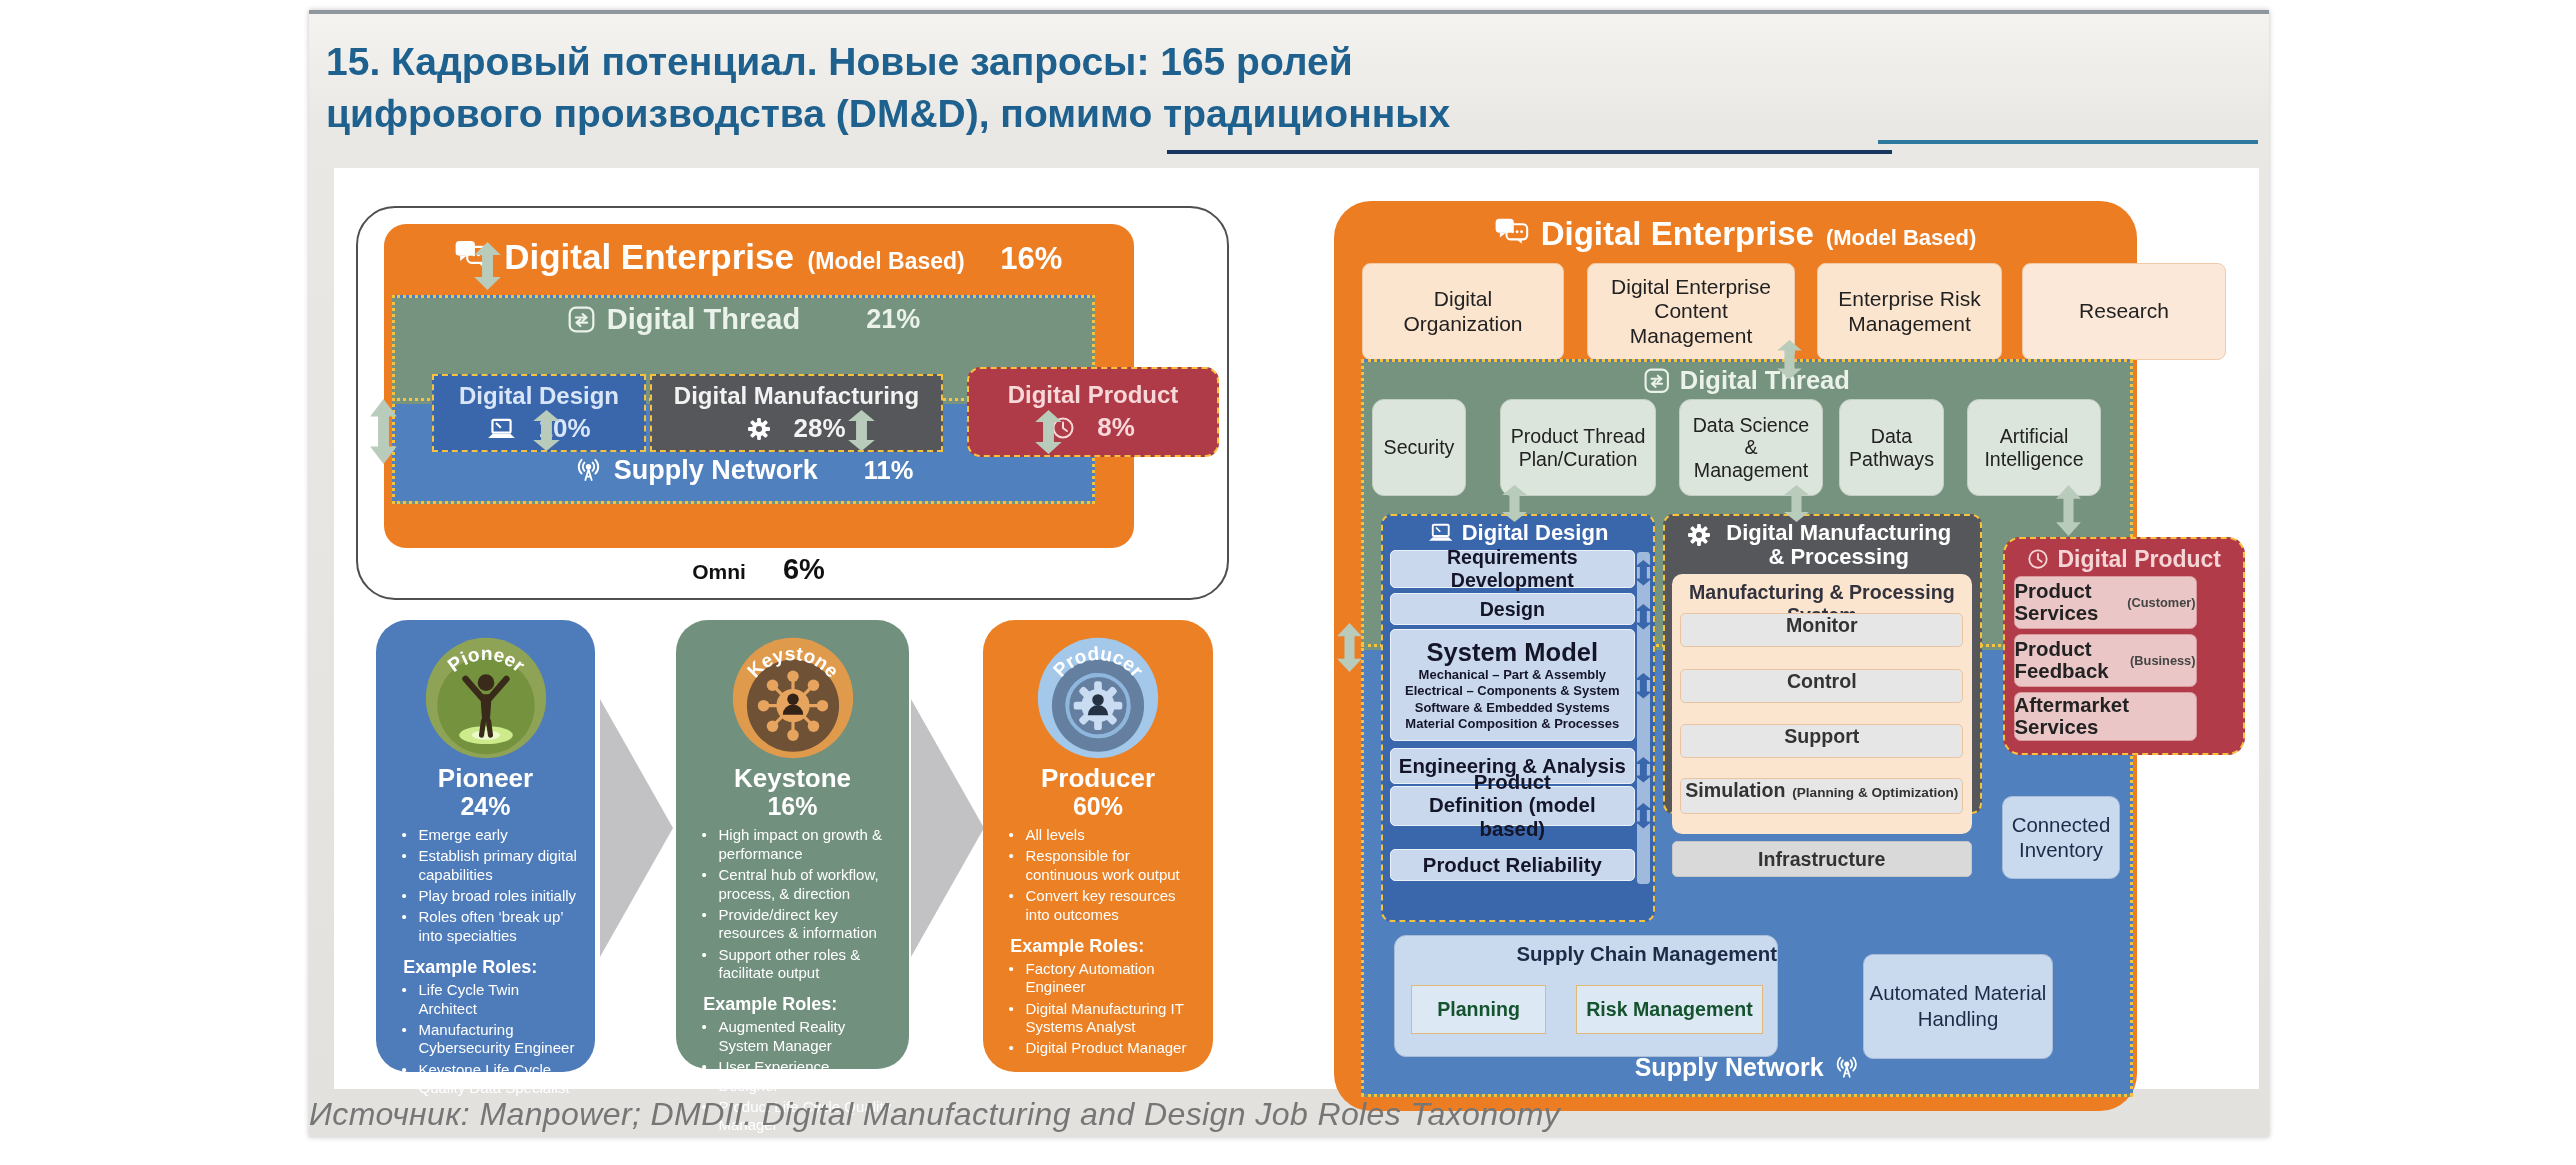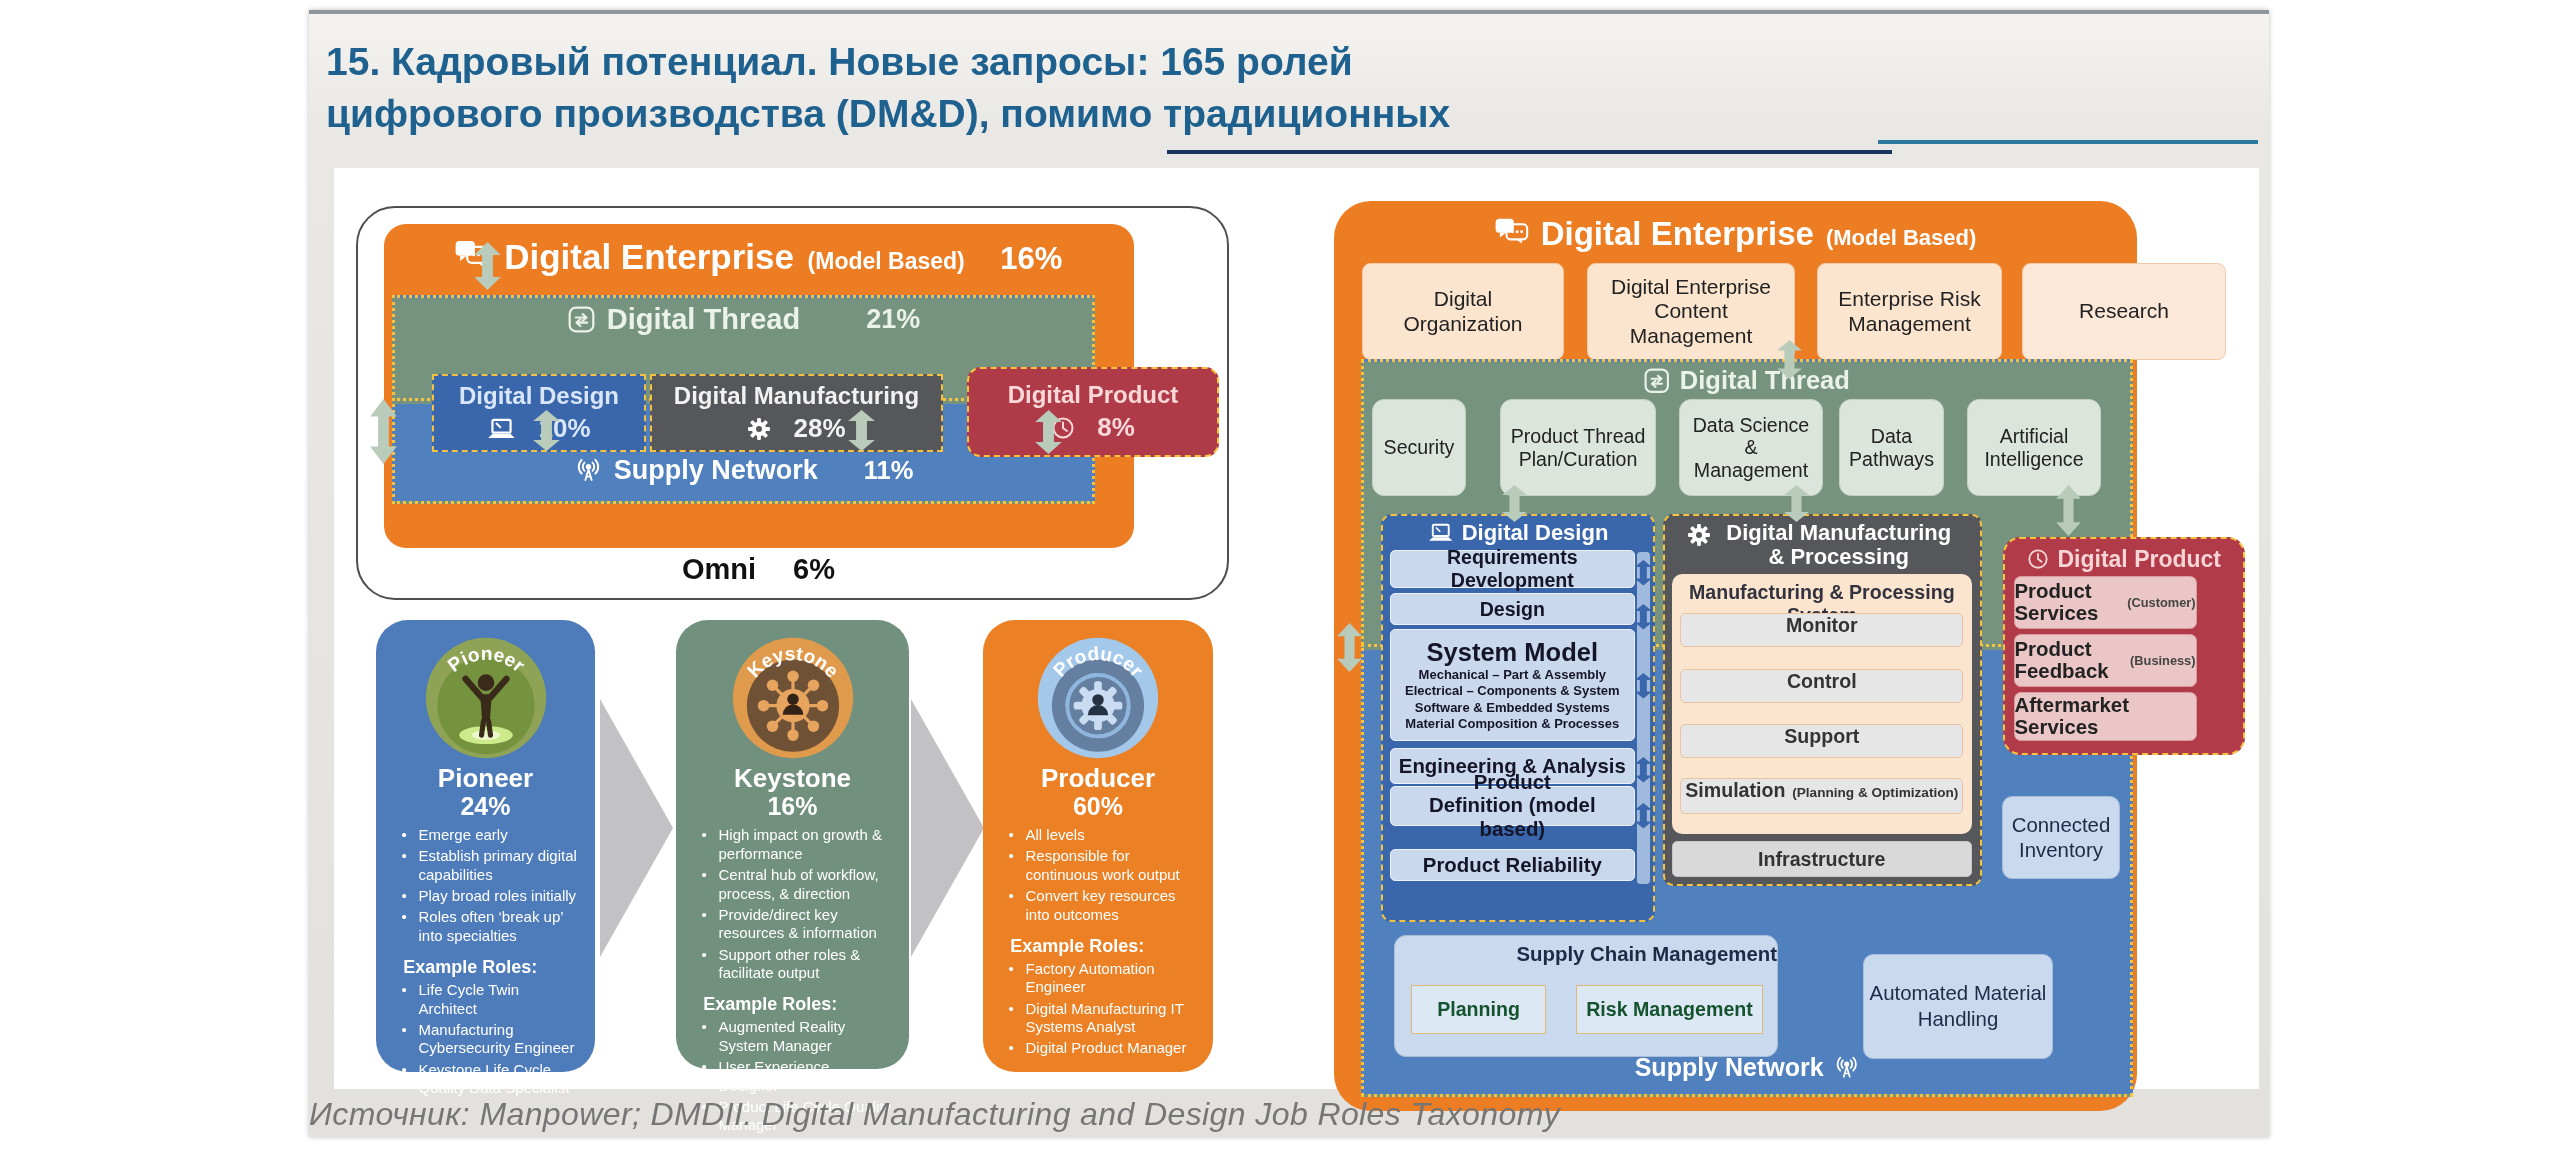--- a/index.html
+++ b/index.html
@@ -40,21 +40,21 @@
   .lnode{box-sizing:border-box;border:2.6px dashed #f7c23e;display:flex;flex-direction:column;align-items:center;justify-content:center;gap:3.4px;color:#fff;}
   .lnode .lbl{font-size:24px;font-weight:bold;}
   .lnode .row2{display:flex;align-items:center;gap:22px;font-size:26px;font-weight:bold;}
   .ldesign{left:74px;top:166px;width:214px;height:78px;background:#3a67ab;color:#d9e6f8;}
   .lmfg{left:292px;top:166px;width:293px;height:78px;background:#56575b;color:#f2f2f2;}
   .lproduct{left:609px;top:159px;width:252px;height:90px;background:#af3b49;border-radius:13.6px;color:#f8d8d8;}
   .lsupply{left:34px;top:247px;width:704px;display:flex;justify-content:center;align-items:center;gap:12px;color:#ffffff;}
   .lsupply .lbl{font-size:27px;font-weight:bold;}
   .lsupply .pct{font-size:25.5px;font-weight:bold;margin-left:34px;}
   .lomni{left:25.5px;top:345px;width:750px;display:flex;justify-content:center;align-items:baseline;gap:37px;color:#111;}
-  .lomni .lbl{font-size:29px;font-weight:600;}
+  .lomni .lbl{font-size:21px;font-weight:600;}
   .lomni .pct{font-size:29px;font-weight:bold;}
   
   .card{top:606px;height:452px;border-radius:32px;color:#ffffff;display:flex;flex-direction:column;box-sizing:border-box;padding:12px 17px 15.3px 17px;}
   .card .badge{width:128px;height:128px;margin:1.7px auto 1.7px auto;flex:0 0 auto;}
   .card .ctitle{text-align:center;font-size:26px;font-weight:bold;line-height:1.1;}
   .card .cpct{text-align:center;font-size:25px;font-weight:bold;margin-bottom:5.1px;}
   .card ul{list-style:none;margin:0;padding:0 0 0 5.1px;}
   .card ul li{position:relative;padding-left:20.4px;font-size:15px;line-height:1.24;margin-bottom:2.6px;}
   .card ul li::before{content:"•";position:absolute;left:3.4px;top:0;}
   .card .roles-hd{font-size:18px;font-weight:bold;margin:8.5px 0 3.4px 10.2px;}
@@ -73,21 +73,21 @@
   .rent-header .small{font-size:22px;font-weight:bold;}
   .pbox{position:absolute;top:62px;height:97px;background:#fbe5cf;border:1.7px solid #f0c9a8;border-radius:8.5px;box-sizing:border-box;display:flex;align-items:center;justify-content:center;text-align:center;font-size:21px;font-weight:500;color:#222;line-height:1.18;padding:3.4px 8.5px;}
   .rdotted{left:27px;top:158px;width:772px;height:738px;border:3.4px dotted #f7c23e;box-sizing:border-box;background:linear-gradient(180deg,#75937f 0px,#75937f 288px,#5080be 288px,#5080be 100%);}
   .rsplit{left:27px;top:443px;width:772px;height:0;border-top:3.4px dotted #f7c23e;}
   .rthread-header{left:27px;top:165px;width:772px;display:flex;justify-content:center;align-items:center;gap:10.2px;color:#eaf2ea;font-size:25.5px;font-weight:bold;}
   .tbox{position:absolute;top:198px;height:97px;background:#dce5dc;border:1.7px solid #c2cfc2;border-radius:12px;box-sizing:border-box;display:flex;align-items:center;justify-content:center;text-align:center;font-size:19.6px;font-weight:500;color:#222;line-height:1.15;padding:3.4px 6.8px;}
   .dcol{left:47px;top:313px;width:274px;height:408px;background:#3a67ab;border:2.6px dashed #f7c23e;border-radius:10.2px;box-sizing:border-box;}
   .dcol-header{position:absolute;left:0;top:3.4px;width:100%;display:flex;justify-content:center;align-items:center;gap:8.5px;color:#fff;font-size:22px;font-weight:bold;}
   .drow{position:absolute;left:6.8px;width:245px;background:#c9d8ec;border:1.7px solid #ecf2f9;border-radius:5.1px;box-sizing:border-box;display:flex;flex-direction:column;align-items:center;justify-content:center;text-align:center;color:#15152a;font-weight:600;}
   .dstrip{position:absolute;left:254px;top:36px;width:12.8px;height:332px;background:#9fbadc;border-radius:3.4px;}
-  .mcol{left:329px;top:313px;width:319px;height:372px;background:#56575b;border:2.6px dashed #f7c23e;border-radius:10.2px;box-sizing:border-box;}
+  .mcol{left:329px;top:313px;width:319px;height:300px;background:#56575b;border:2.6px dashed #f7c23e;border-radius:10.2px;box-sizing:border-box;}
   .mcol-header{position:absolute;left:0;top:5.1px;width:100%;display:flex;justify-content:center;align-items:flex-start;gap:8.5px;color:#fff;font-size:22px;font-weight:bold;line-height:1.1;text-align:center;}
   .msys{position:absolute;left:6.8px;top:58px;width:300px;height:260px;background:#fbe5cf;border-radius:10.2px;}
   .msys-title{position:absolute;left:0;top:6.8px;width:100%;text-align:center;font-size:19.6px;font-weight:bold;color:#33333f;}
   .mrow{position:absolute;left:8.5px;width:283px;height:34px;background:#e6e6e6;border:1.7px solid #e9c3a2;border-radius:5.1px;box-sizing:border-box;display:flex;align-items:baseline;justify-content:center;gap:6.8px;color:#333;font-size:19.6px;font-weight:600;}
   .mrow .sub{font-size:13.6px;font-weight:bold;}
   .minfra{position:absolute;left:6.8px;top:325px;width:300px;height:36px;background:#d9d9d9;border:1.7px solid #c6c6c6;border-radius:5.1px;box-sizing:border-box;display:flex;align-items:center;justify-content:center;color:#333;font-size:19.6px;font-weight:600;}
   .vv{left:54px;top:689px;width:589px;height:31px;background:#d9d9d9;border:1.7px solid #b9b9b9;border-radius:5.1px;box-sizing:border-box;display:flex;align-items:center;justify-content:center;color:#222;font-size:19.6px;font-weight:600;z-index:6;}
   .rprod{left:669px;top:336px;width:242px;height:218px;background:#b23b49;border:2.6px dashed #f7c23e;border-radius:17px;box-sizing:border-box;z-index:7;}
   .rprod-header{position:absolute;left:0;top:6.8px;width:100%;display:flex;justify-content:center;align-items:center;gap:8.5px;color:#f5d5d5;font-size:23px;font-weight:bold;}
   .rrow{position:absolute;left:8.5px;width:183px;background:#ebc6c6;border:1.7px solid #d89a9a;border-radius:6.8px;box-sizing:border-box;display:flex;flex-direction:row;align-items:center;justify-content:center;color:#222;}

